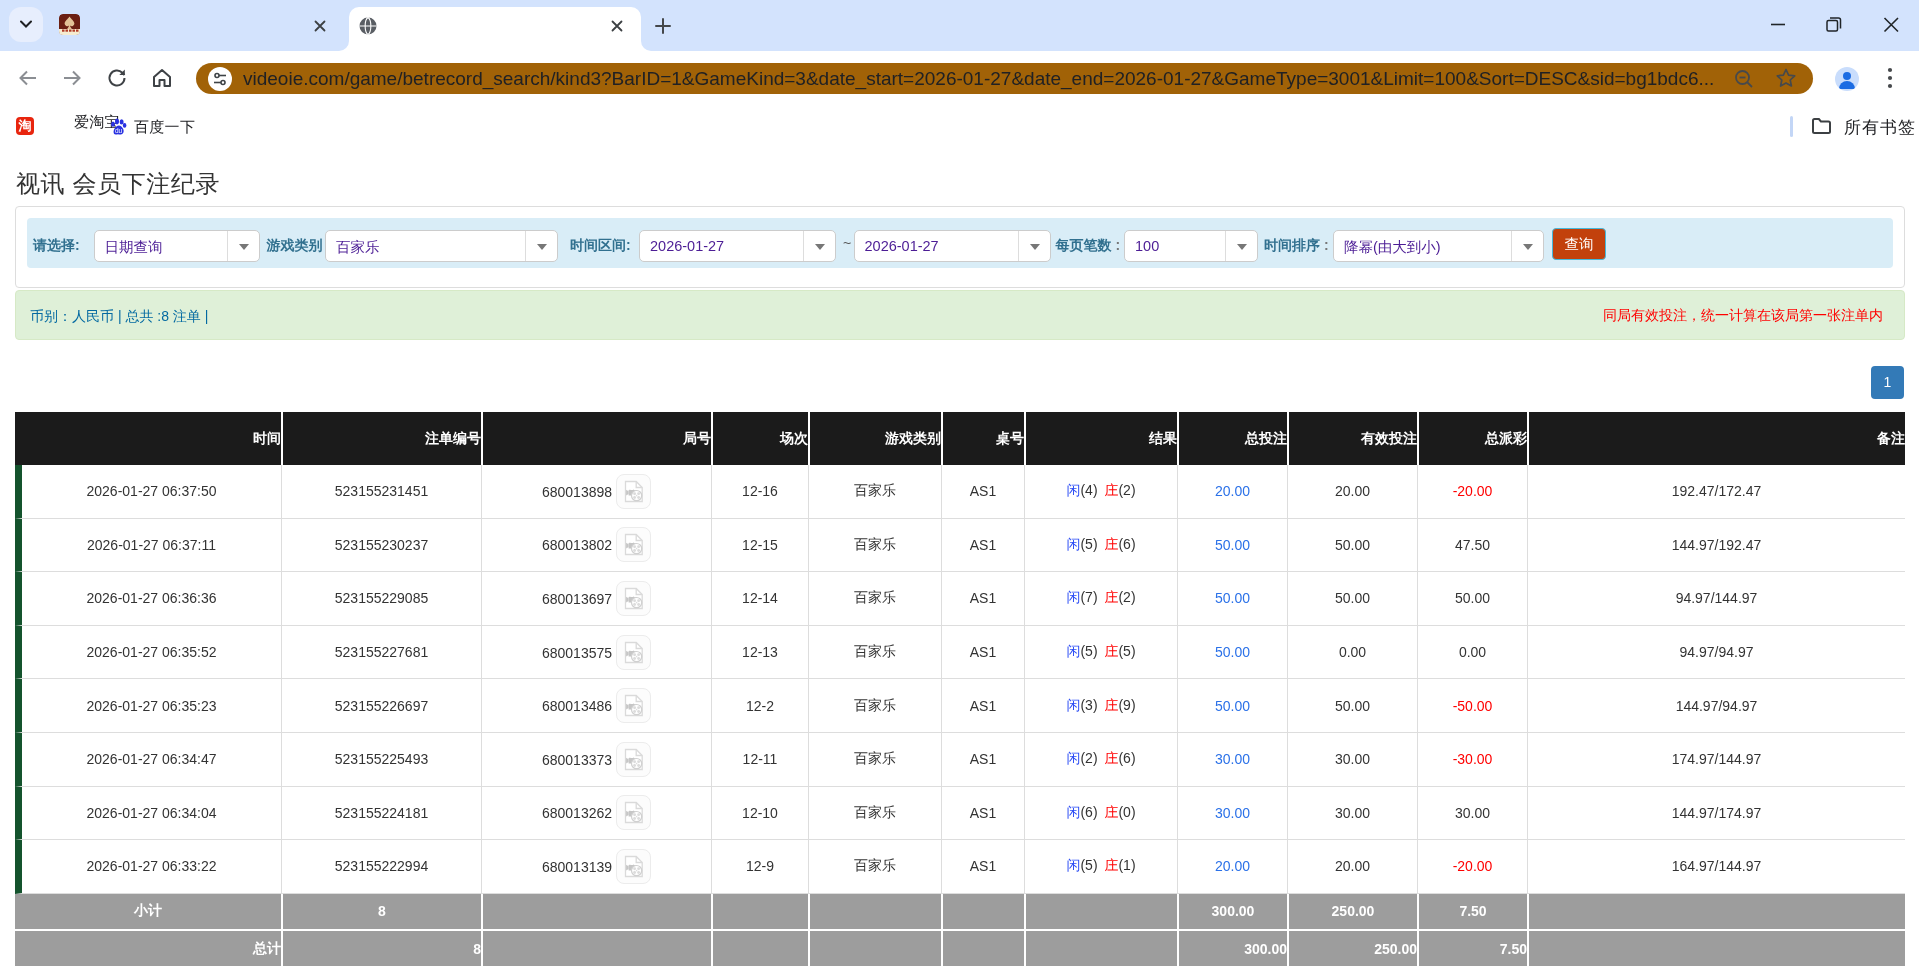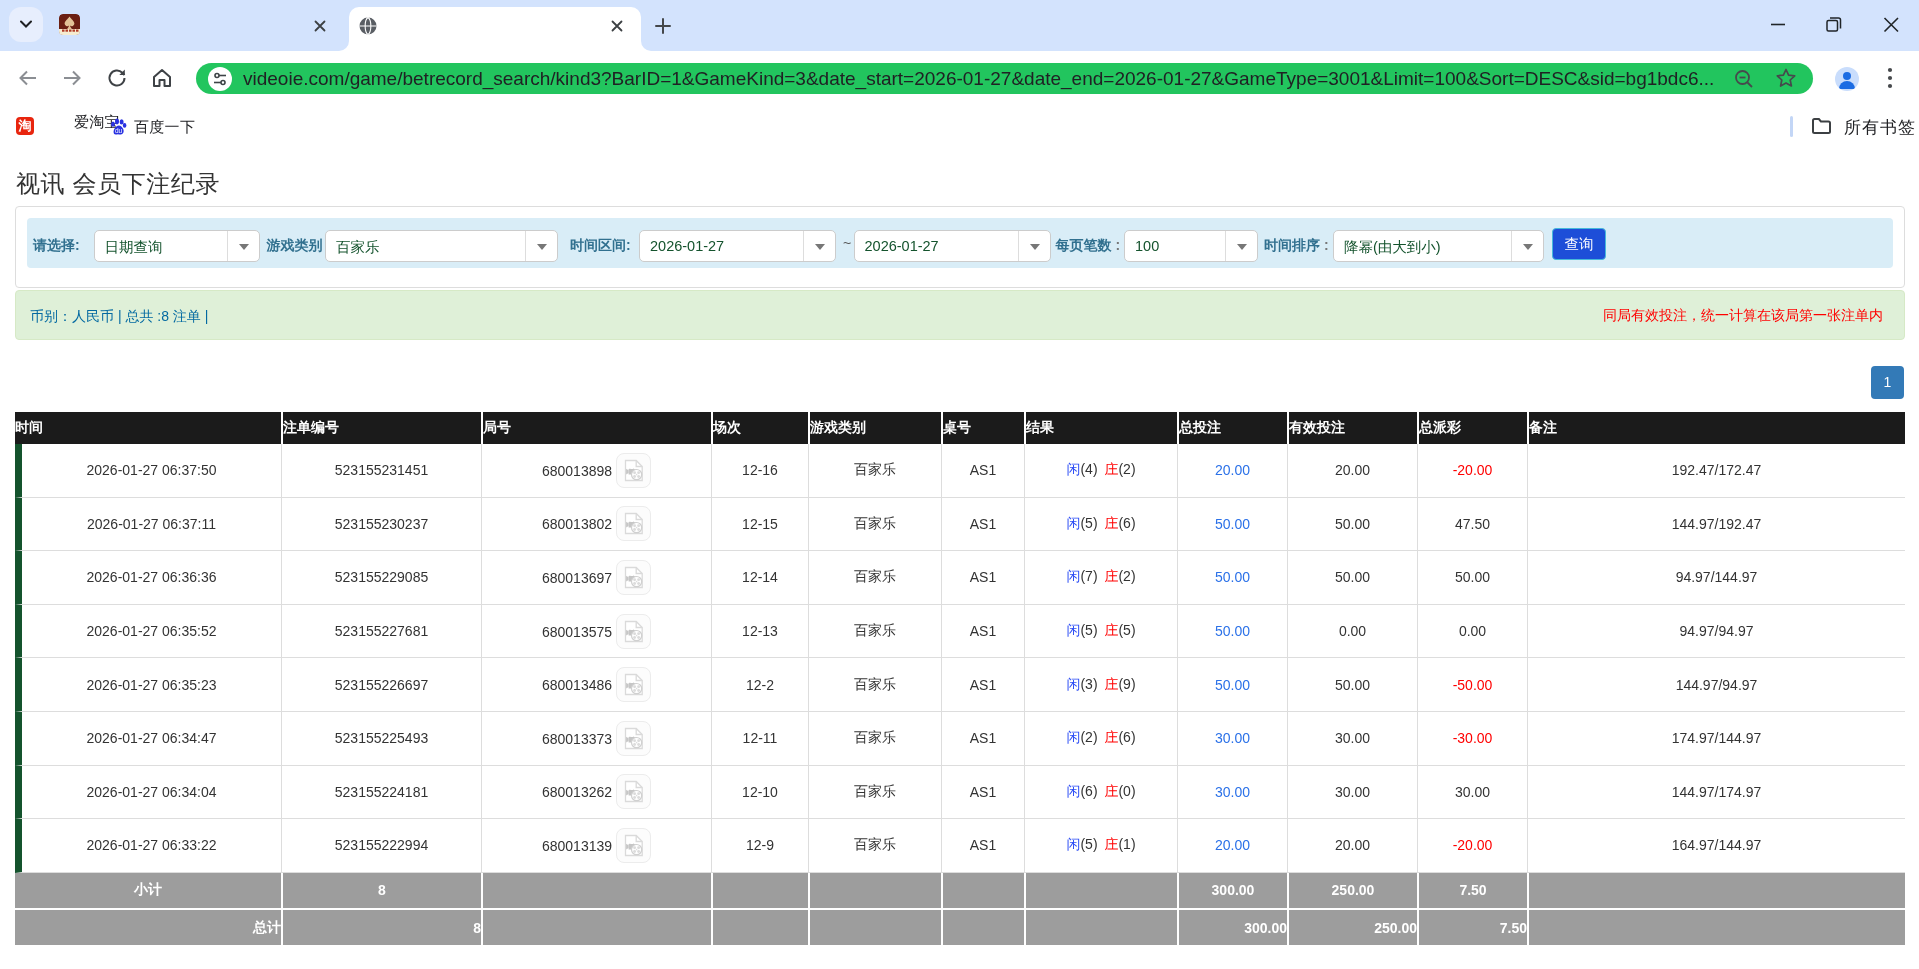--- a/index.html
+++ b/index.html
@@ -20,52 +20,52 @@
 #tabactive .foot i { position:absolute; width:10px; height:10px; background:#d3e3fd; display:block;}
 #foot-l { left:-10px; } #foot-l i { border-bottom-right-radius:10px; }
 #foot-r { right:-10px; } #foot-r i { border-bottom-left-radius:10px; }
 #tab2fav { position:absolute; left:359px; top:17px; }
 #tab2txt { position:absolute; left:386.5px; top:15.5px; }
 #tab2close { position:absolute; left:610px; top:19px; }
 #newtab { position:absolute; left:655px; top:18px; }
 #wctl { position:absolute; right:0; top:0; }
 
 #toolbar { position:absolute; left:0; top:51px; width:1919px; height:54px; background:#fff; border-radius:8px 8px 0 0; }
-#omnibox { position:absolute; left:196px; top:12px; width:1617px; height:31px; border-radius:15.5px; background:#22c55e; }
+#omnibox { position:absolute; left:196px; top:12px; width:1617px; height:31px; border-radius:15.5px; background:#a16207; }
 #tunecirc { position:absolute; left:12px; top:3.5px; width:24px; height:24px; border-radius:50%; background:#fff; }
 #urltxt { position:absolute; left:47px; top:4.5px; font-size:19px; color:#202124; white-space:nowrap; }
 
 #bookbar { position:absolute; left:0; top:105px; width:1919px; height:41px; background:#fff; }
 .bktxt { font-size:15px; color:#202124; letter-spacing:0.3px; }
 #tbicon { position:absolute; left:16px; top:12px; width:18px; height:18px; border-radius:4px; background:#e8250e; color:#fff; font-size:13px; font-weight:bold; text-align:center; line-height:18px; }
 #tbtxt { position:absolute; left:42px; top:8px;margin-left:32px; }
 #bdicon { position:absolute; left:109px; top:12px; }
 #bdtxt { position:absolute; left:134px; top:13px; }
 #bksep { position:absolute; left:1790px; top:11px; width:3px; height:21px; border-radius:2px; background:#c3d6f6; }
 #bkfolder { position:absolute; left:1811px; top:12px; }
 #bktxt2 { position:absolute; left:1844px; top:10.5px; font-size:17px; letter-spacing:1px; color:#202124; }
 
 #page { position:absolute; left:0; top:146px; width:1919px; height:823px; background:#fff; }
 h1 { position:absolute; left:16px; top:21.5px; font-size:24px; font-weight:400; color:#333; letter-spacing:0.6px; }
 #panel { position:absolute; left:15px; top:60px; width:1890px; height:82px; border:1px solid #ddd; border-radius:4px; background:#fff; }
 #fbar { position:absolute; left:11px; top:11px; width:1866px; height:50px; background:#d9edf7; border-radius:4px; }
 .flabel { position:absolute; top:19px; font-size:14px; font-weight:bold; color:#31708f; white-space:nowrap; }
 .combo { position:absolute; top:12px; height:32px; background:#fff; border:1px solid #ccc; border-radius:5px; }
-.combo .val { position:absolute; left:10px; top:7px; font-size:14.5px; color:#14532d; white-space:nowrap; }
+.combo .val { position:absolute; left:10px; top:7px; font-size:14.5px; color:#4c1d95; white-space:nowrap; }
 .combo .arr { position:absolute; right:0; top:0; bottom:0; width:32px; border-left:1px solid #ddd; }
 .combo .arr:after { content:""; position:absolute; left:11px; top:13px; border-left:5px solid transparent; border-right:5px solid transparent; border-top:6px solid #777; }
-#btnquery { position:absolute; left:1525px; top:10px; width:54px; height:32px; background:#1d4ed8; border:1px solid #46b8da; border-radius:4px; color:#fff; font-size:14.5px; text-align:center; line-height:30px; }
+#btnquery { position:absolute; left:1525px; top:10px; width:54px; height:32px; background:#c2410c; border:1px solid #46b8da; border-radius:4px; color:#fff; font-size:14.5px; text-align:center; line-height:30px; }
 #alertg { position:absolute; left:15px; top:144px; width:1890px; height:50px; background:#dff0d8; border:1px solid #d6e9c6; border-radius:4px; }
 #alertg .lt { position:absolute; left:14px; top:16.5px; font-size:14px; color:#0369a1; }
 #alertg .rt { position:absolute; right:21px; top:16px; font-size:14px; color:#ff0000; }
 #pag1 { position:absolute; left:1871px; top:220px; width:33px; height:33px; background:#337ab7; border-radius:4px; color:#fff; font-size:14px; text-align:center; line-height:33px; }
 
 #tblwrap { position:absolute; left:15px; top:266px; width:1890px; }
 table { border-collapse:separate; border-spacing:0; table-layout:fixed; width:1890px; font-size:14px; }
-th { background:#1b1b1b; color:#fff; font-weight:bold; height:32px; text-align:left; border-left:2px solid #fff; }
+th { background:#1b1b1b; color:#fff; font-weight:bold; height:53px; text-align:right; border-left:2px solid #fff;padding-left:48px; }
 th:first-child { border-left:none; }
 tbody td { height:53.6px; text-align:center; color:#333; border-bottom:1px solid #ddd; border-left:1px solid #ddd; background:#fff; }
 tbody td:first-child { border-left:1px solid #ddd; }
 tbody tr td:first-child { border-left:7px solid #14532d; }
 tfoot td { background:#9d9d9d; color:#fff; font-weight:bold; text-align:center; border-left:2px solid #fff; }
 tfoot tr:first-child td { height:35px; border-top:none; }
 tfoot tr:last-child td { height:37.5px; border-top:2px solid #fff;text-align:right; }
 tfoot td:first-child { border-left:none; }
 .blue { color:#2b71e8; }
 .red { color:#ff0000; }

